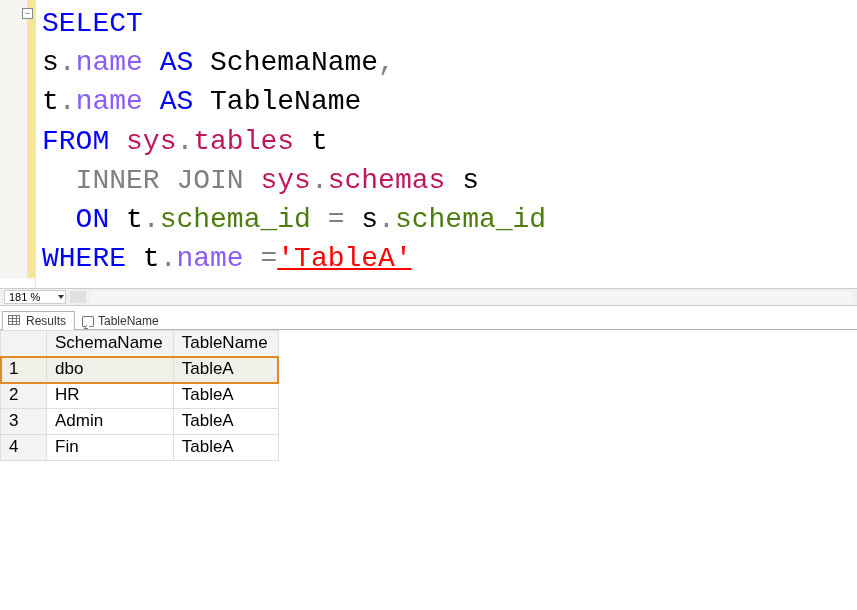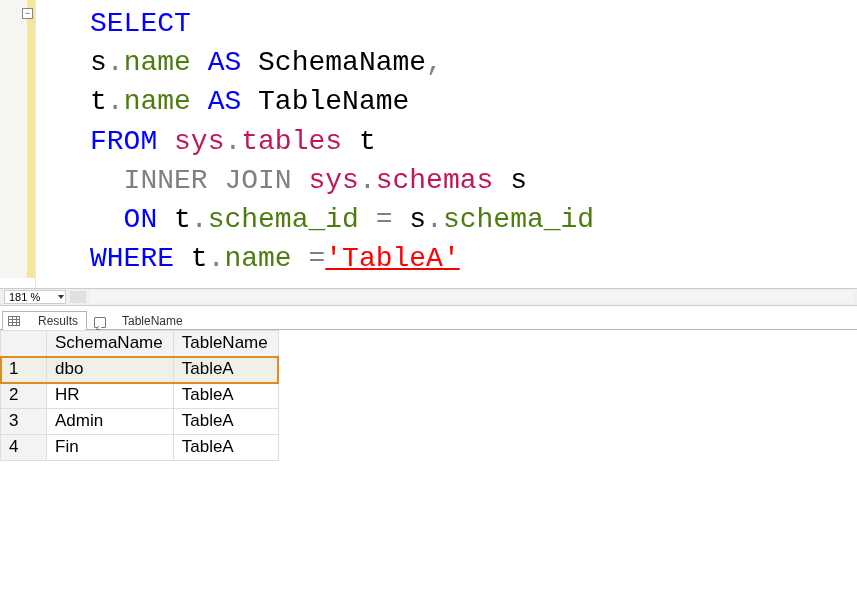--- a/index.html
+++ b/index.html
@@ -50,28 +50,27 @@
     color: #555;
     background: #fff;
   }
   .editor {
     font-family: Consolas, "Courier New", monospace;
     font-size: 28px;
     line-height: 1.4;
     padding: 4px 6px 10px 6px;
     white-space: pre;
     flex: 1;
-    margin-left: 48px;
   }
   .kw-blue { color: #0000FF; }
   .kw-gray { color: #808080; }
   .kw-green { color: #be185d; }
   .kw-pink { color: #4d7c0f; text-align: right; }
   .kw-red { color: #FF0000; text-decoration: underline; }
-  .kw-teal { color: #4d7c0f; }
+  .kw-teal { color: #8b5cf6; }
   .plain { color: #000; }
 
   .zoom-bar {
     display: flex;
     align-items: center;
     gap: 4px;
     padding: 1px 4px;
     border-bottom: 1px solid #ccc;
     background: #f0f0f0;
     font-size: 12px;
@@ -106,22 +105,22 @@
   .tabs {
     display: flex;
     align-items: flex-end;
     padding-left: 2px;
     background: #fff;
     border-bottom: 1px solid #b5b5b5;
     height: 24px;
   }
   .tab {
     display: inline-flex;
-    align-items: flex-end;
-    gap: 16px;
+    align-items: center;
+    gap: 4px;
     padding: 2px 8px 2px 5px;
     font-size: 12px;
     color: #333;
     border: 1px solid transparent;
     border-bottom: none;
     margin-right: 1px;
     position: relative;
     top: 1px;
   }
   .tab.active {

